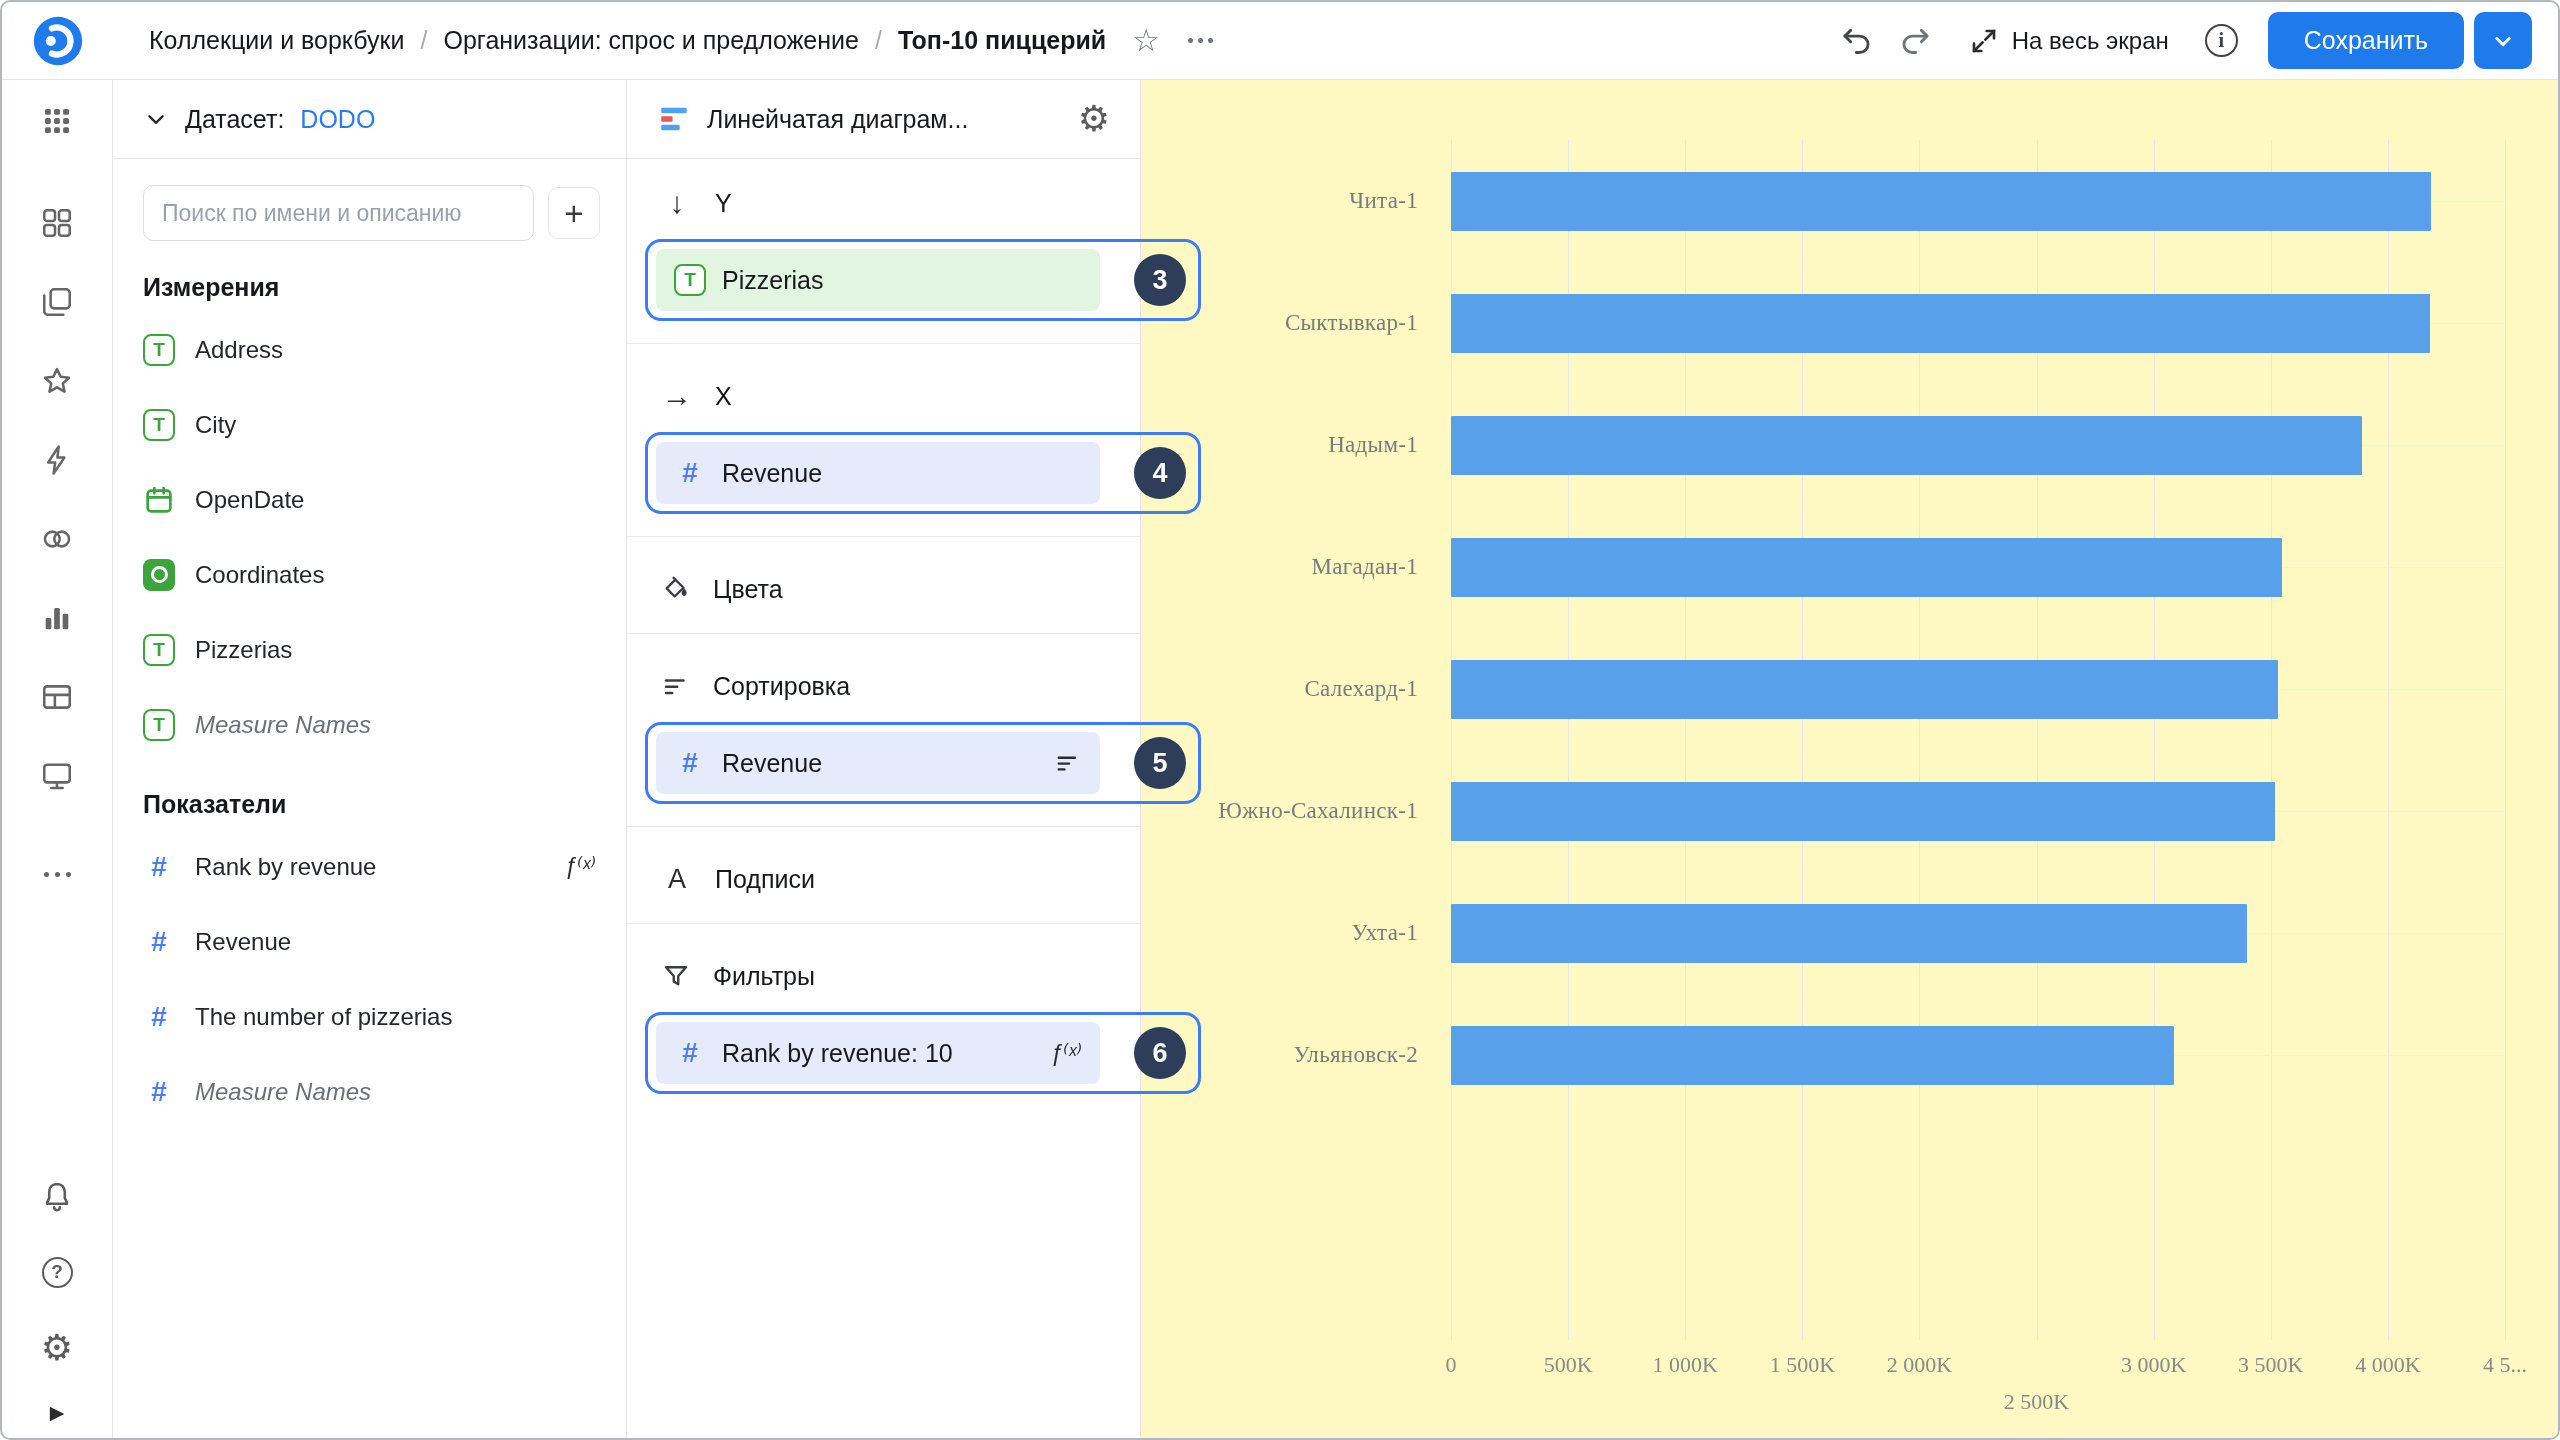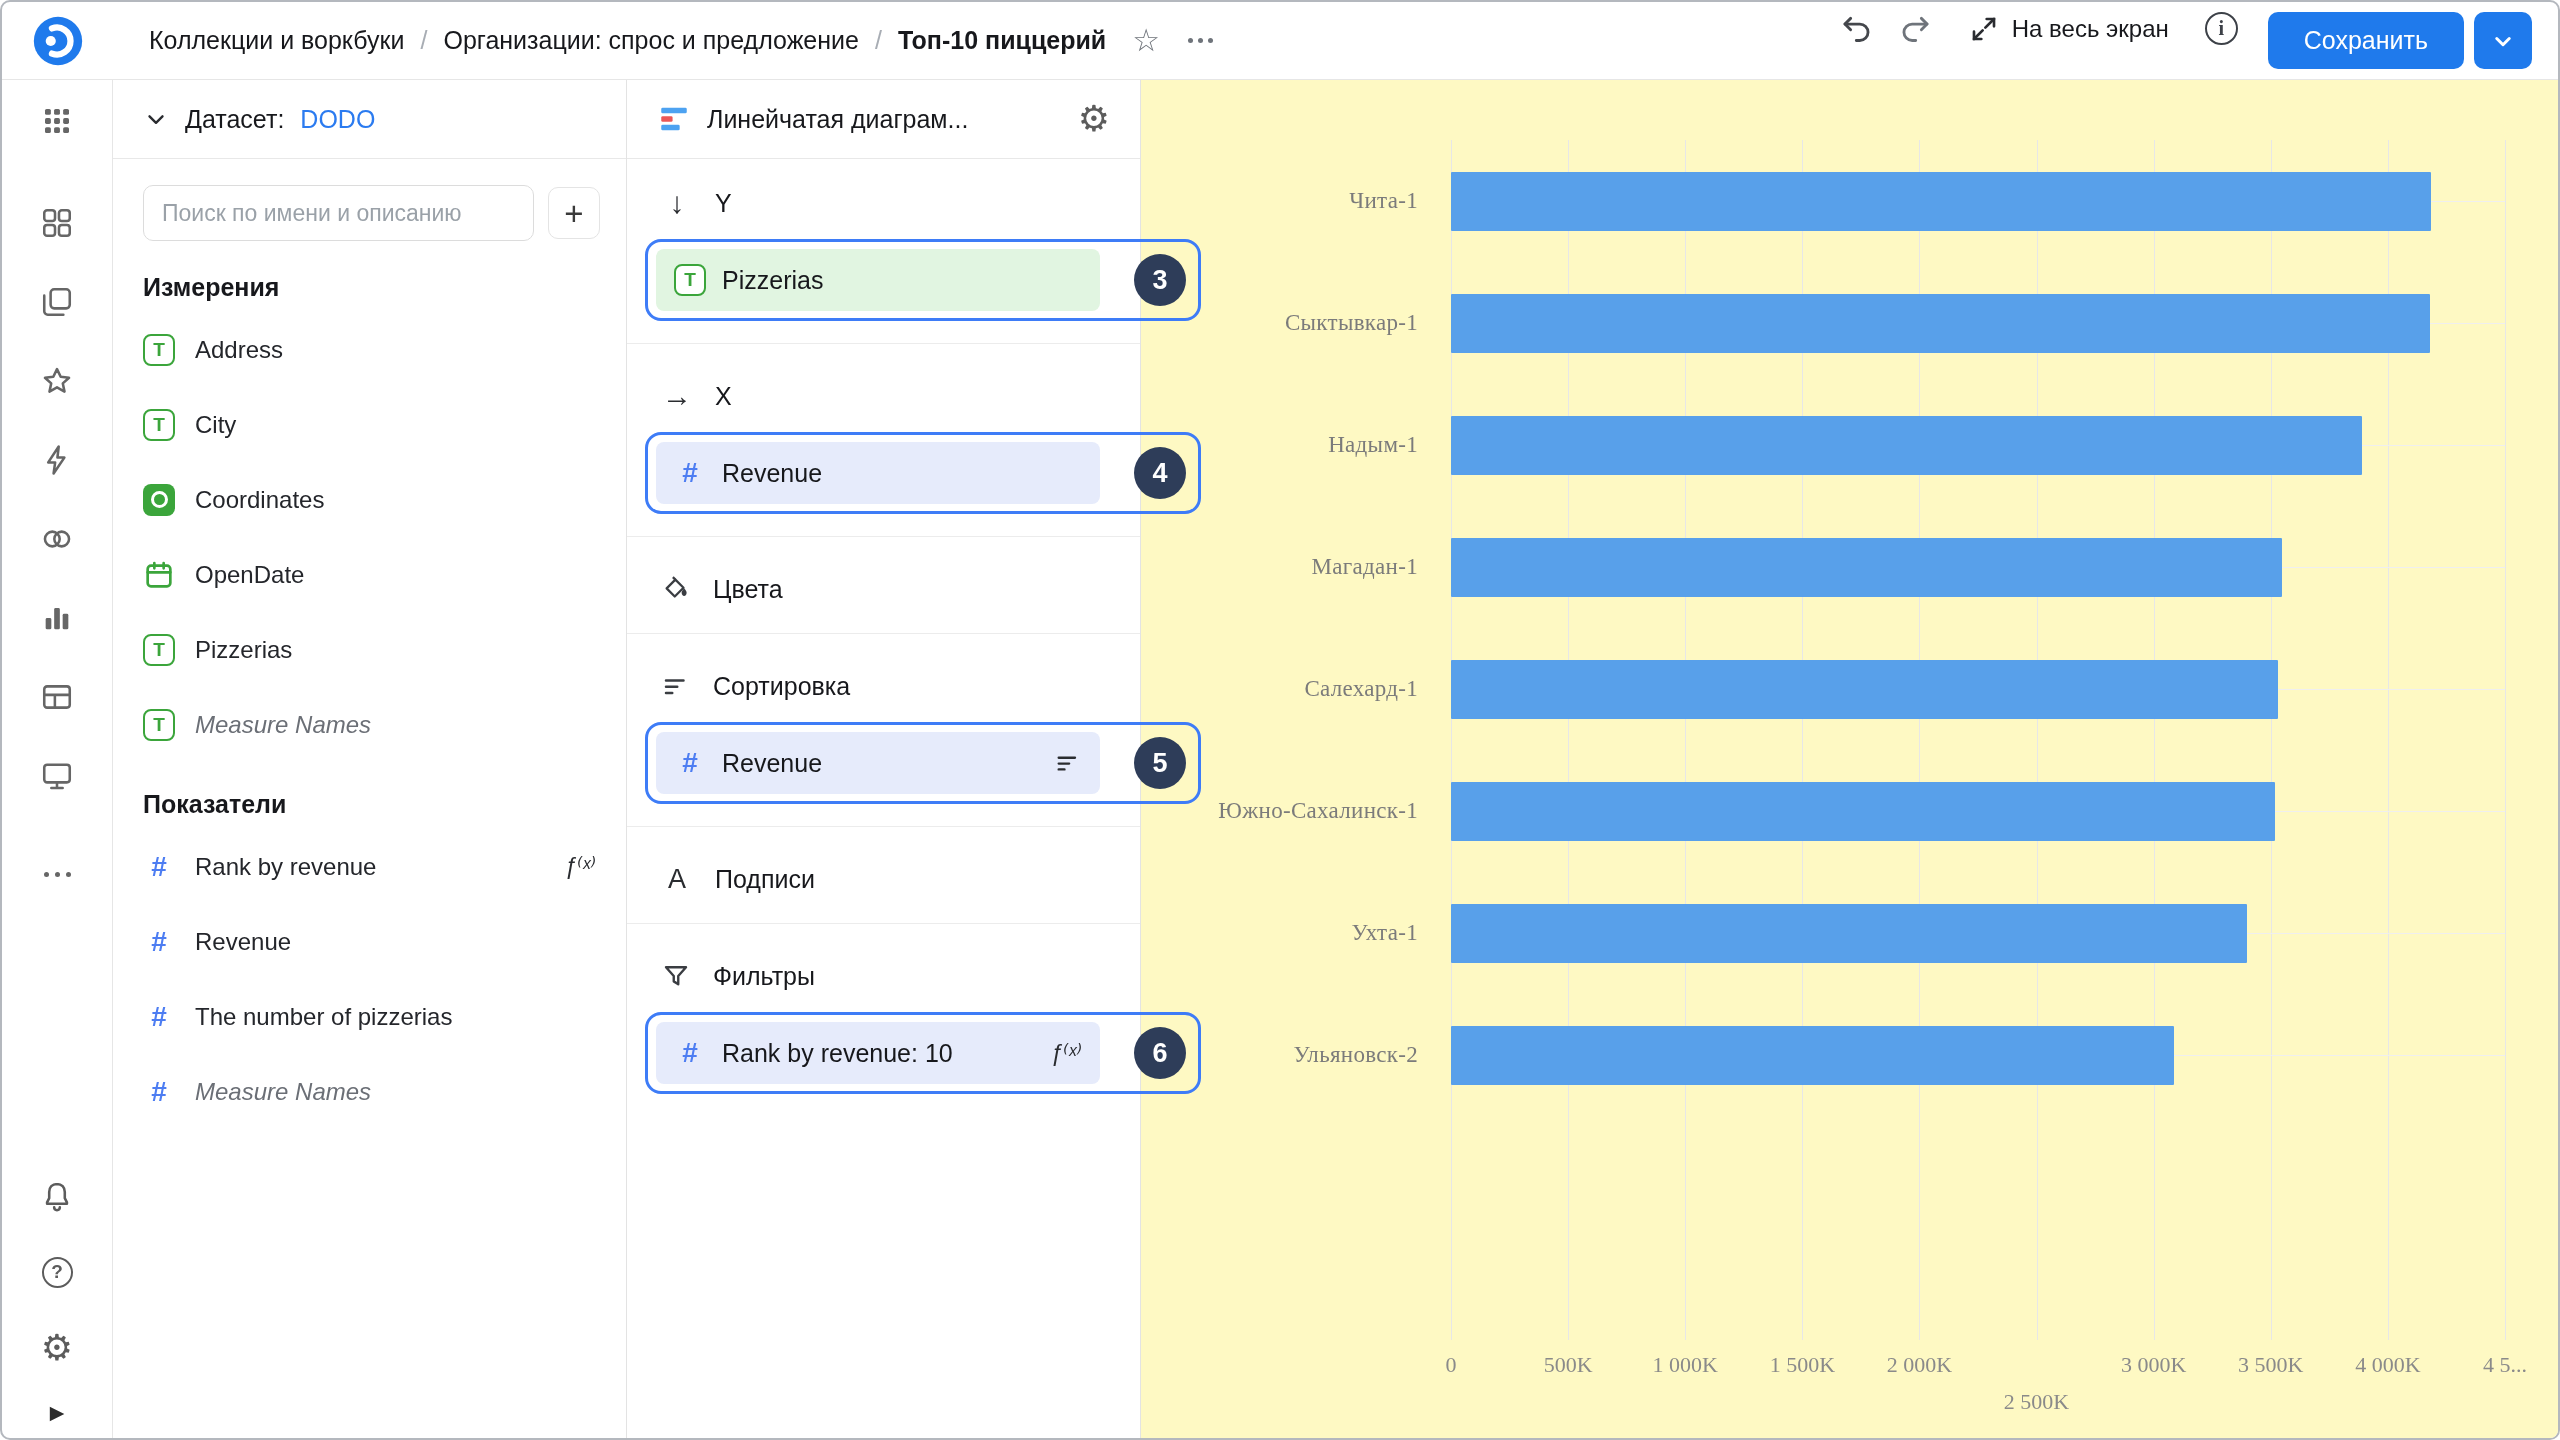--- a/index.html
+++ b/index.html
@@ -12,21 +12,21 @@
   .topbar{height:78px;min-height:78px;border-bottom:1px solid #e6e6e6;display:flex;align-items:center;padding-right:26px;}
   .logo-box{width:111px;min-width:111px;display:flex;align-items:center;justify-content:center;cursor:pointer;}
   .breadcrumb{display:flex;align-items:center;gap:16px;padding-left:36px;font-size:25px;color:#17181c;white-space:nowrap;}
   .bc-item{cursor:pointer;}
   .bc-sep{color:#a8adb4;}
   .bc-current{font-weight:700;}
   .icon-btn{background:none;border:none;padding:0;display:flex;align-items:center;justify-content:center;cursor:pointer;color:#555;}
   .star-btn{font-size:31px;margin-left:26px;color:#6f747b;line-height:1;}
   .dots-btn{margin-left:28px;gap:5px;}
   .dots-btn .d{width:5px;height:5px;border-radius:50%;background:#6f747b;display:block;}
-  .top-right{margin-left:auto;display:flex;align-items:flex-start;gap:30px;}
+  .top-right{margin-left:auto;display:flex;align-items:center;gap:30px;}
   .fs-btn{background:none;border:none;display:flex;align-items:center;gap:12px;cursor:pointer;font-size:24px;color:#17181c;}
   .info-circle{width:33px;height:33px;border:2px solid #3d4148;border-radius:50%;display:flex;align-items:center;justify-content:center;
     font-size:20px;font-weight:700;color:#3d4148;font-family:"Liberation Serif",serif;}
   .save-btn{height:57px;padding:0 36px;border:none;border-radius:10px;background:var(--accent,#1f7aec);color:#fff;
     font-size:25px;font-weight:500;cursor:pointer;}
   .save-dd{height:57px;width:58px;margin-left:-20px;border:none;border-radius:10px;background:var(--accent,#1f7aec);
     display:flex;align-items:center;justify-content:center;cursor:pointer;}
   .top-right .pairgap{display:flex;align-items:center;gap:24px;}
 
   
@@ -277,29 +277,29 @@
 
       <div class="field-row">
         <span class="t-ico">T</span>
         <span class="f-label">Address</span>
       </div>
       <div class="field-row">
         <span class="t-ico">T</span>
         <span class="f-label">City</span>
       </div>
       <div class="field-row">
-        <span class="geo-ico"></span>
-        <span class="f-label">Coordinates</span>
-      </div>
-      <div class="field-row">
         <svg class="ic" viewBox="0 0 24 24" width="32" height="32" fill="none" stroke="#3ba53b" stroke-width="2" stroke-linecap="round">
           <rect x="3.5" y="5" width="17" height="15.5" rx="2.5"></rect>
             <path d="M3.5 10h17M8.5 3v4M15.5 3v4"></path>
         </svg>
         <span class="f-label">OpenDate</span>
+      </div>
+      <div class="field-row">
+        <span class="geo-ico"></span>
+        <span class="f-label">Coordinates</span>
       </div>
       <div class="field-row">
         <span class="t-ico">T</span>
         <span class="f-label">Pizzerias</span>
       </div>
       <div class="field-row">
         <span class="t-ico">T</span>
         <span class="f-label it">Measure Names</span>
       </div>
 

